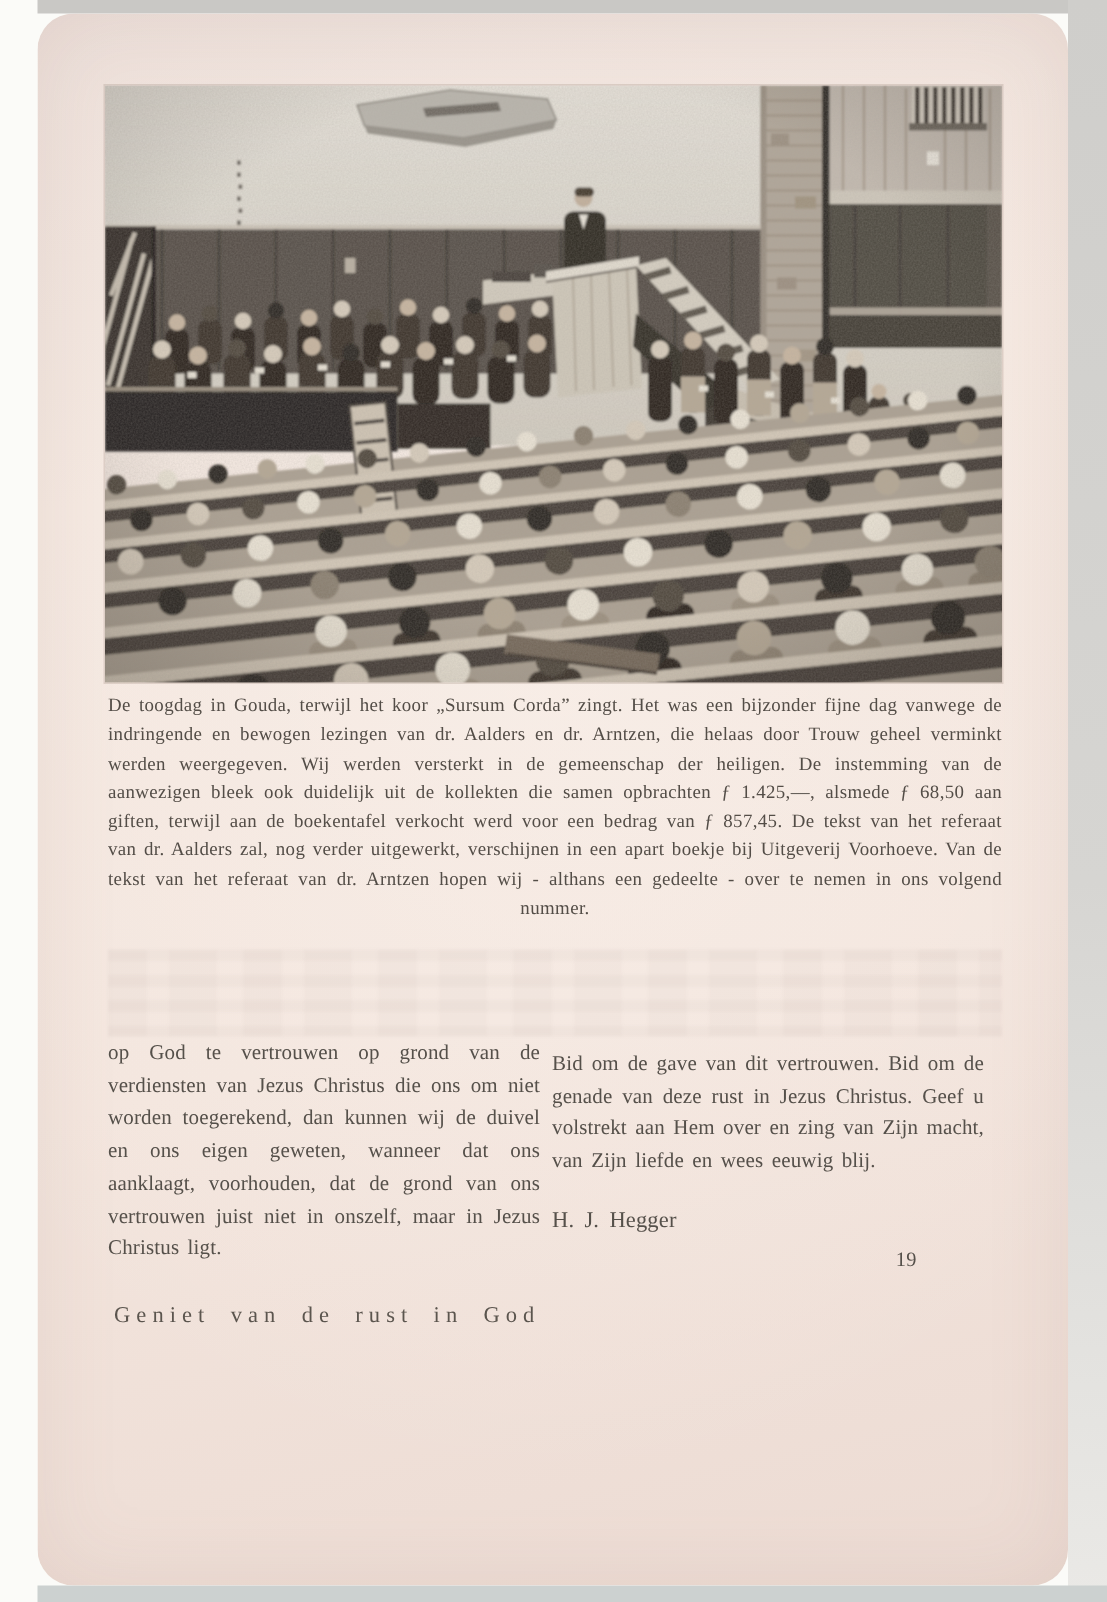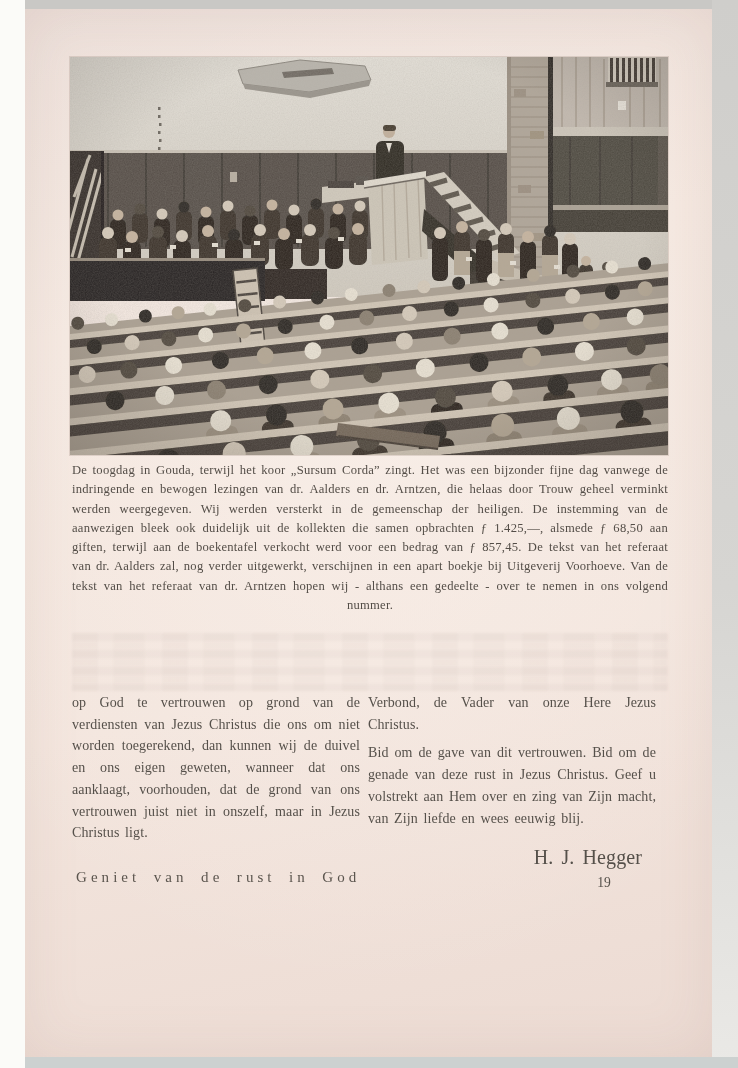--- a/index.html
+++ b/index.html
@@ -13,20 +13,21 @@
   .band-right{position:absolute;top:0;bottom:0;right:0;width:26px;
     background:linear-gradient(#cfcecb 0%,#d6d5d2 55%,#eae9e6 100%);}
   .band-bottom{position:absolute;left:25px;right:0;bottom:0;height:11px;background:#ccd1d0;}
   
   .page{
     position:absolute;left:25px;top:9px;width:687px;height:1048px;
     background:
       radial-gradient(120% 90% at 50% 40%, rgba(255,250,246,.35) 0%, rgba(255,250,246,0) 60%),
       linear-gradient(168deg,#ecdfd9 0%,#f4e7df 28%,#f3e5dd 62%,#ecdbd3 100%);
     box-shadow:inset 0 0 55px rgba(165,130,120,.14);
+    border-radius:24px;
   }
   .photo{
     position:absolute;left:45px;top:48px;width:598px;height:398px;
     outline:1px solid rgba(150,130,120,.25);
   }
   .photo svg{display:block;width:598px;height:398px;}
   .caption{
     position:absolute;left:47px;top:452px;width:596px;margin:0;
     font-size:12.6px;line-height:19.3px;color:#534d47;
     text-align:justify;text-align-last:center;
@@ -50,22 +51,22 @@
   }
   .col{width:288px;}
   .col p{margin:0;}
   .col .para-gap{margin-top:3px;}
   .col .para-gap-lg{margin-top:7px;}
   .section-heading{
     margin:23px 0 11px 4px;font-weight:normal;font-size:15px;color:#5b554e;
     letter-spacing:.27em;word-spacing:.38em;white-space:nowrap;
     text-align:center;
   }
-  .signature{text-align:right;padding-right:14px;margin-top:18px !important;
-    font-size:20px;word-spacing:3px;font-family:Liberation Serif, serif;}
+  .signature{text-align:left;padding-right:14px;margin-top:18px !important;
+    font-size:15px;word-spacing:3px;font-family:Liberation Serif, serif;}
   .page-number{text-align:right;padding-right:45px;margin-top:3px !important;
     font-size:13.6px;}
   
   .hA{fill:#eae3d5}.hB{fill:#d7ccbc}.hC{fill:#b4a794}.hD{fill:#8a7f70}
   .hE{fill:#4f473d}.hF{fill:#2b2620}.hG{fill:#c7b5a0}
   .bE{fill:#3a332b}.bF{fill:#29241f}.bL{fill:#b5a895}
   .bench{fill:#d3c8b8}.bsh{fill:#453e37}
   .seam{stroke:#413b35;stroke-width:2}
   .music{fill:#e8e2d6}
 </style>
@@ -528,20 +529,19 @@
     <div class="g-lines"></div>
     <div class="g-words"></div>
   </div>
 
   <div class="columns">
     <div class="col">
       <p>op God te vertrouwen op grond van de verdiensten van Jezus Christus die ons om niet worden toegerekend, dan kunnen wij de duivel en ons eigen geweten, wanneer dat ons aanklaagt, voorhouden, dat de grond van ons vertrouwen juist niet in onszelf, maar in Jezus Christus ligt.</p>
       <h3 class="section-heading">Geniet van de rust in God</h3>
     </div>
     <div class="col">
-      <p>Verbond, de Vader van onze Here Jezus Christus.</p>
       <p class="para-gap-lg">Bid om de gave van dit vertrouwen. Bid om de genade van deze rust in Jezus Christus. Geef u volstrekt aan Hem over en zing van Zijn macht, van Zijn liefde en wees eeuwig blij.</p>
       <p class="signature">H. J. Hegger</p>
       <p class="page-number">19</p>
     </div>
   </div>
 
 </div>
 
 </body></html>

